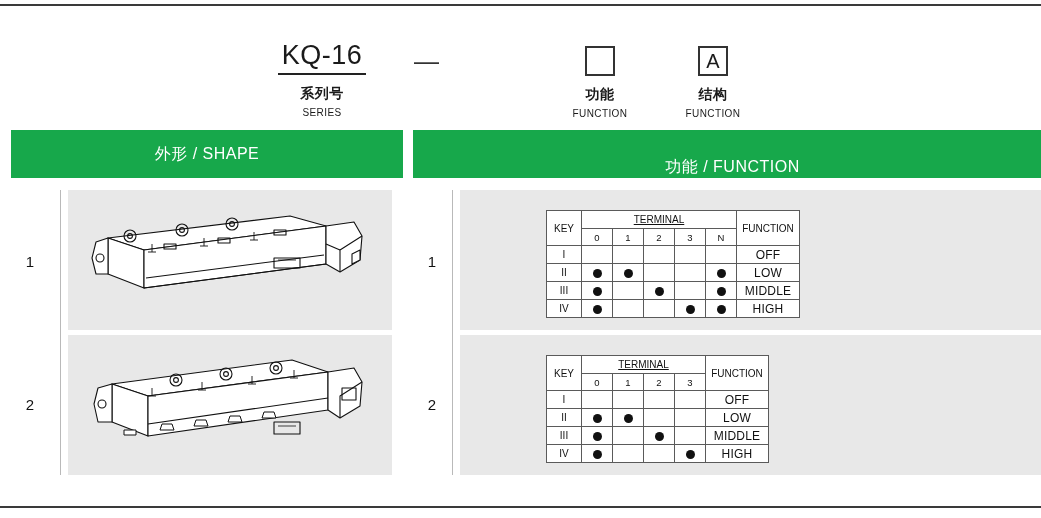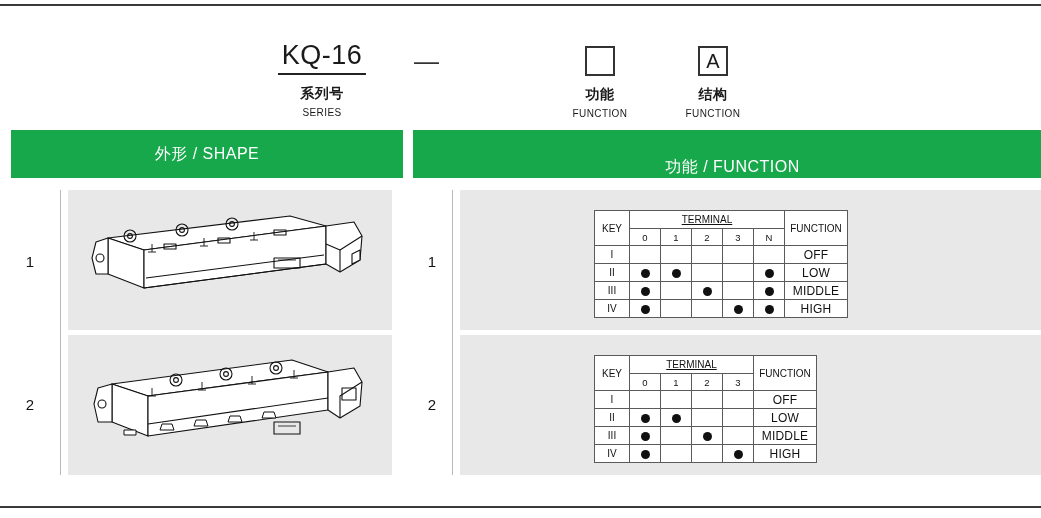--- a/index.html
+++ b/index.html
@@ -160,21 +160,20 @@
   .drawing {
     position: absolute;
   }
   .d1 { left: 78px; top: 8px; }
   .d2 { left: 78px; top: 150px; }
 
   
   .fn-table-wrap {
     position: absolute;
     background: #fef9c3;
-    margin-left: 48px;
   }
   .fn1 { left: 144px; top: 20px; }
   .fn2 { left: 144px; top: 165px; }
 
   table.fn {
     border-collapse: collapse;
     font-size: 10px;
     color: #111;
     background: #fff;
   }

